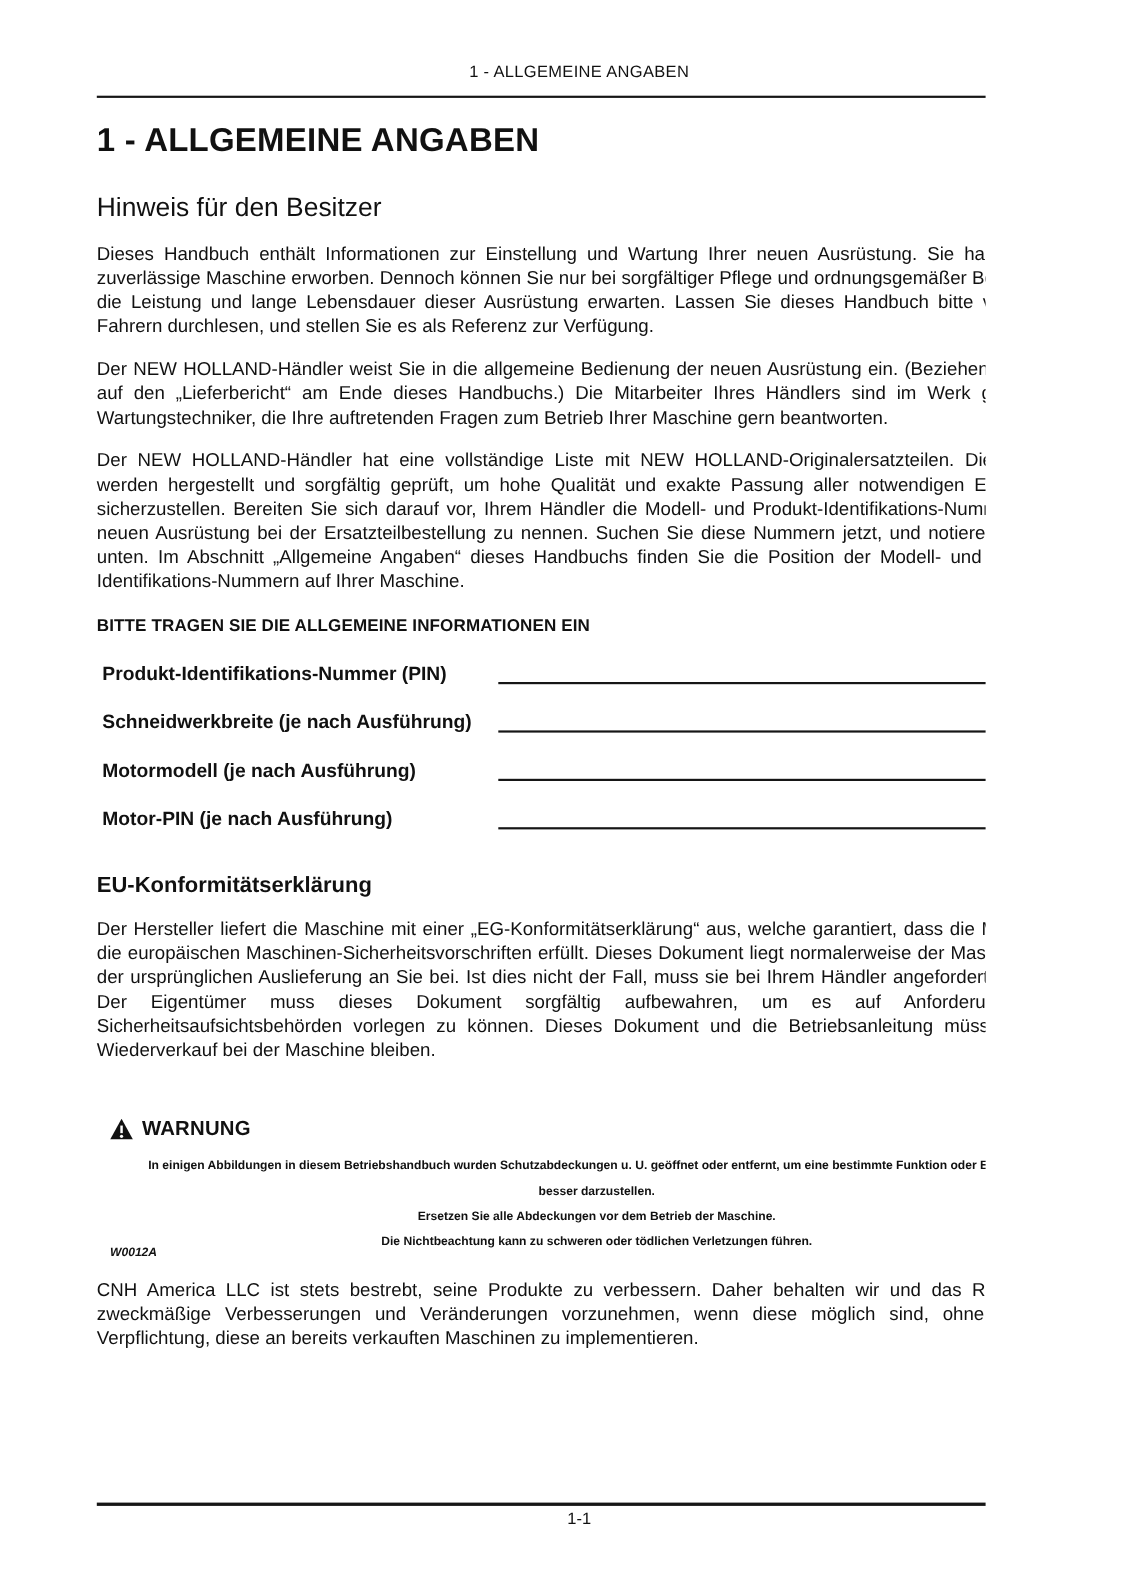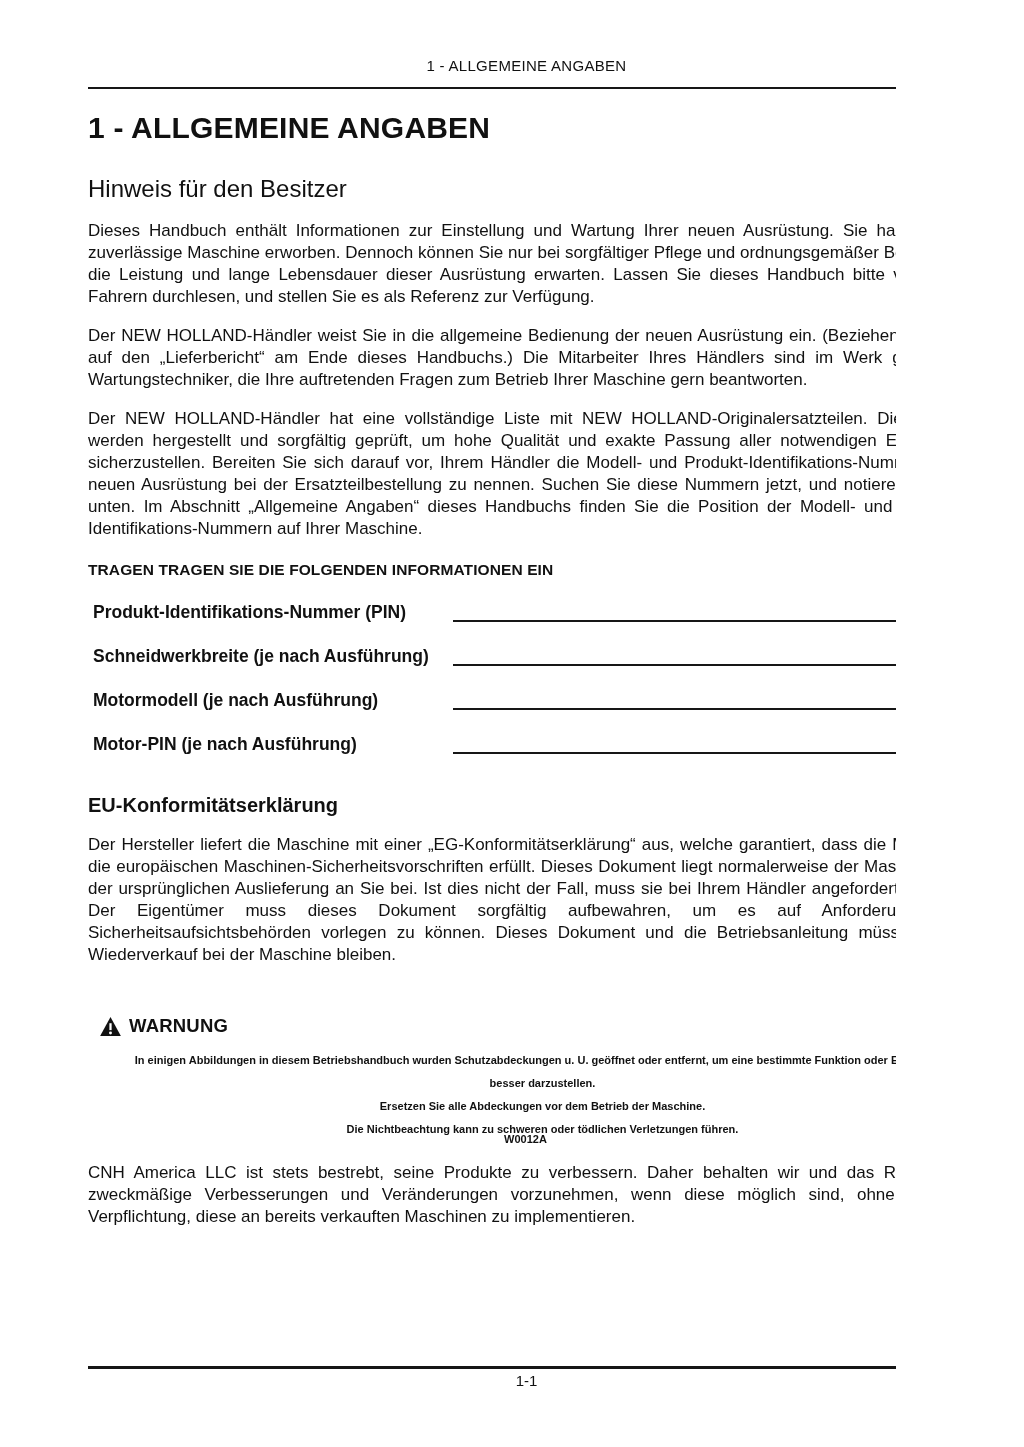--- a/index.html
+++ b/index.html
@@ -100,25 +100,26 @@
   }
   .warning-body {
     margin-top: 12px;
     padding-left: 20px;
     font-size: 11px;
     font-weight: bold;
     line-height: 23px;
     text-align: center;
   }
   .warning-code {
-    text-align: center;
+    text-align: left;
     font-size: 11px;
     font-weight: bold;
     margin-top: -8px;
     padding-right: 14px;
+    font-style: italic;
   }
   .footer {
     position: absolute;
     left: 88px;
     top: 1366px;
     width: 877px;
     border-top: 3px solid #161616;
     text-align: center;
     padding-top: 3px;
     font-size: 15px;
@@ -135,21 +136,21 @@
     <h1 class="doc-title">1 - ALLGEMEINE ANGABEN</h1>
 
     <h2 class="section-subtitle">Hinweis für den Besitzer</h2>
 
     <p class="para">Dieses Handbuch enthält Informationen zur Einstellung und Wartung Ihrer neuen Ausrüstung. Sie haben eine zuverlässige Maschine erworben. Dennoch können Sie nur bei sorgfältiger Pflege und ordnungsgemäßer Bedienung die Leistung und lange Lebensdauer dieser Ausrüstung erwarten. Lassen Sie dieses Handbuch bitte von allen Fahrern durchlesen, und stellen Sie es als Referenz zur Verfügung.</p>
 
     <p class="para">Der NEW HOLLAND-Händler weist Sie in die allgemeine Bedienung der neuen Ausrüstung ein. (Beziehen Sie sich auf den „Lieferbericht“ am Ende dieses Handbuchs.) Die Mitarbeiter Ihres Händlers sind im Werk geschulte Wartungstechniker, die Ihre auftretenden Fragen zum Betrieb Ihrer Maschine gern beantworten.</p>
 
     <p class="para">Der NEW HOLLAND-Händler hat eine vollständige Liste mit NEW HOLLAND-Originalersatzteilen. Diese Teile werden hergestellt und sorgfältig geprüft, um hohe Qualität und exakte Passung aller notwendigen Ersatzteile sicherzustellen. Bereiten Sie sich darauf vor, Ihrem Händler die Modell- und Produkt-Identifikations-Nummer Ihrer neuen Ausrüstung bei der Ersatzteilbestellung zu nennen. Suchen Sie diese Nummern jetzt, und notieren Sie sie unten. Im Abschnitt „Allgemeine Angaben“ dieses Handbuchs finden Sie die Position der Modell- und Produkt-Identifikations-Nummern auf Ihrer Maschine.</p>
 
-    <div class="form-heading">TRAGEN TRAGEN SIE DIE FOLGENDEN INFORMATIONEN EIN</div>
+    <div class="form-heading">BITTE TRAGEN SIE DIE ALLGEMEINE INFORMATIONEN EIN</div>
 
     <div class="form-block">
 
 
       <div class="form-row">
         <div class="form-label">Produkt-Identifikations-Nummer (PIN)</div>
         <div class="form-line"></div>
       </div>
 
 

